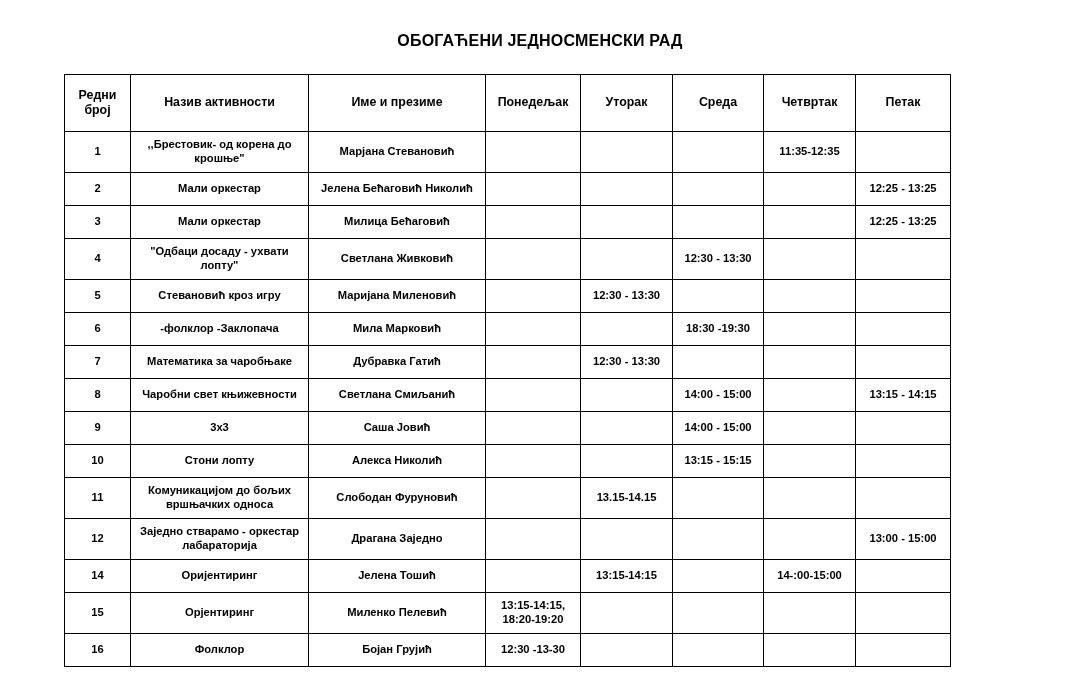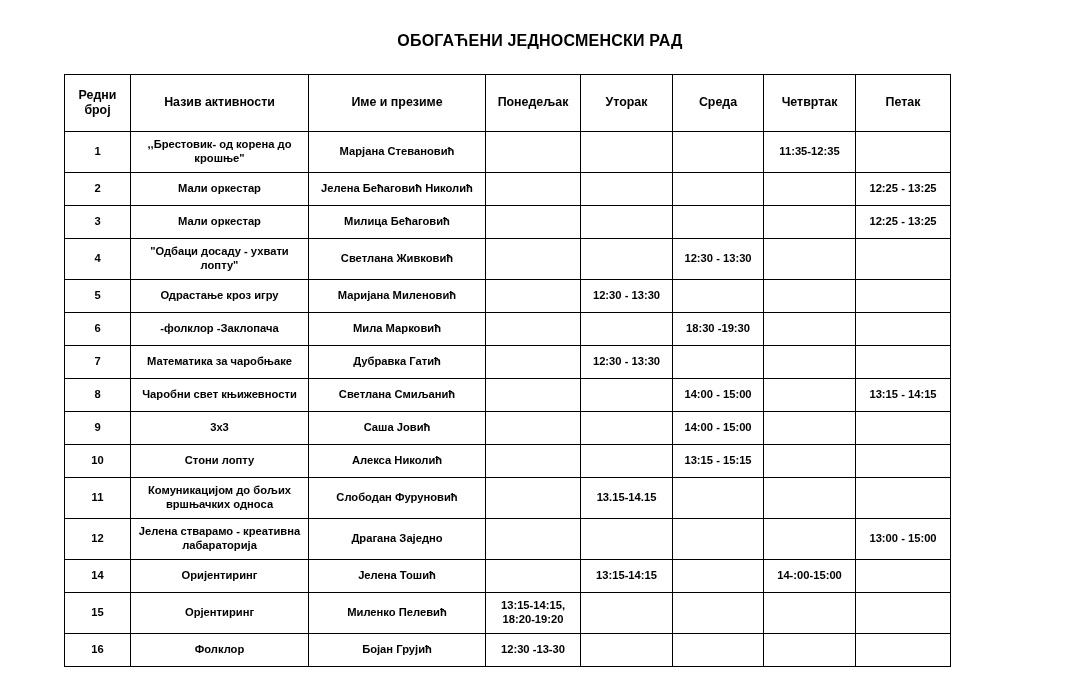--- a/index.html
+++ b/index.html
@@ -151,21 +151,21 @@
             <td class="activity">"Одбаци досаду - ухвати лопту"</td>
             <td class="person">Светлана Живковић</td>
             <td class="time"></td>
             <td class="time"></td>
             <td class="time">12:30 - 13:30</td>
             <td class="time"></td>
             <td class="time"></td>
           </tr>
           <tr>
             <td class="num">5</td>
-            <td class="activity">Одрастање кроз игру</td>
+            <td class="activity">Стевановић кроз игру</td>
             <td class="person">Маријана Миленовић</td>
             <td class="time"></td>
             <td class="time">12:30 - 13:30</td>
             <td class="time"></td>
             <td class="time"></td>
             <td class="time"></td>
           </tr>
           <tr>
             <td class="num">6</td>
             <td class="activity">-фолклор -Заклопача</td>
@@ -221,21 +221,21 @@
             <td class="activity">Комуникацијом до бољих вршњачких односа</td>
             <td class="person">Слободан Фуруновић</td>
             <td class="time"></td>
             <td class="time">13.15-14.15</td>
             <td class="time"></td>
             <td class="time"></td>
             <td class="time"></td>
           </tr>
           <tr class="tall">
             <td class="num">12</td>
-            <td class="activity">Јелена стварамо - креативна лабараторија</td>
+            <td class="activity">Заједно стварамо - оркестар лабараторија</td>
             <td class="person">Драгана Заједно</td>
             <td class="time"></td>
             <td class="time"></td>
             <td class="time"></td>
             <td class="time"></td>
             <td class="time">13:00 - 15:00</td>
           </tr>
           <tr>
             <td class="num">14</td>
             <td class="activity">Оријентиринг</td>

